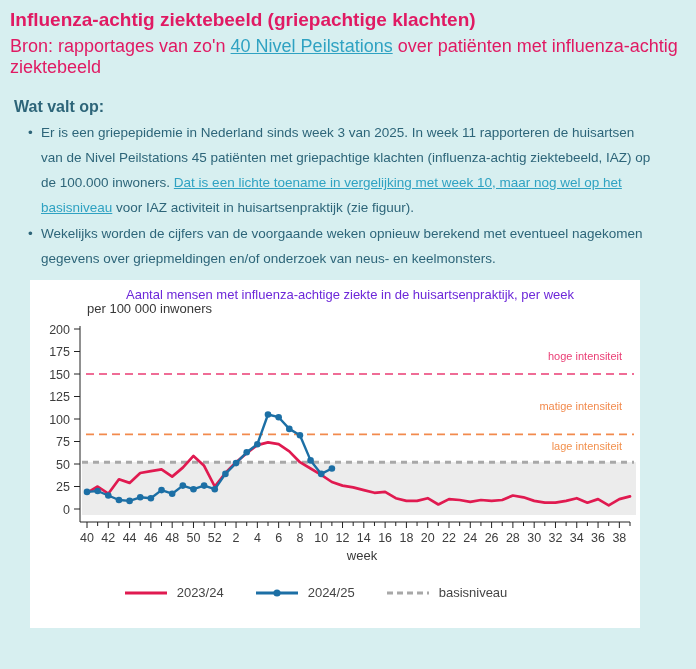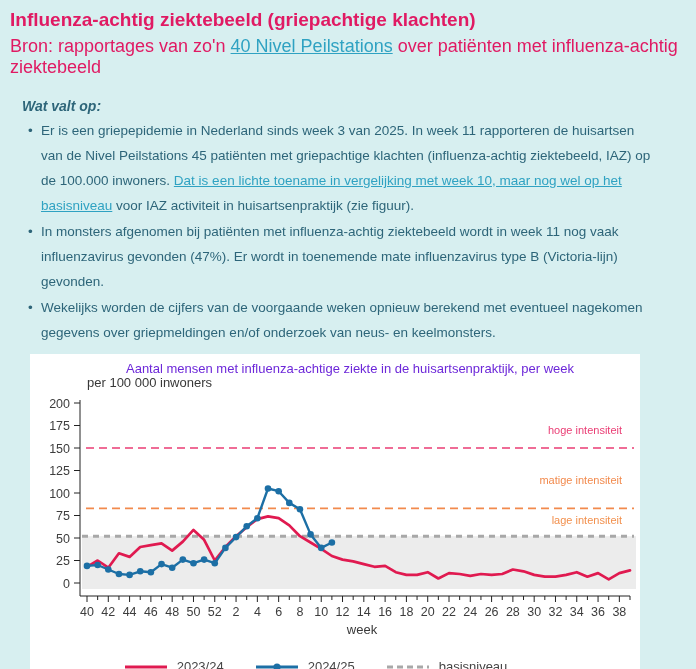--- a/index.html
+++ b/index.html
@@ -11,21 +11,21 @@
     color:#2d6579;
   }
   .page { padding:8px 14px 0 10px; }
   h1.title {
     margin:2px 0 6px 0; font-size:19px; line-height:20px;
     color:#e01a63; font-weight:bold;
   }
   .source { margin:0 0 2px 0; font-size:18px; color:#e01a63; }
   .link { color:#2fa2c2; text-decoration:underline; cursor:pointer; }
   .section-heading {
-    margin:20px 0 4px 12px; font-size:14px; font-weight:bold; font-style:italic;
+    margin:20px 0 4px 4px; font-size:16px; font-weight:bold; 
   }
   ul.highlights { margin:2px 0 0 0; padding:0 20px 0 31px; }
   ul.highlights li {
     list-style:none; position:relative;
     font-size:13.5px; line-height:25px; margin:0 8px 1px 0;
   }
   ul.highlights li::before {
     content:"\2022"; position:absolute; left:-13px; top:0;
     font-size:13.5px; color:#2d6579;
   }
@@ -56,21 +56,20 @@
 <body>
 
 <div class="page">
   <h1 class="title">Influenza-achtig ziektebeeld (griepachtige klachten)</h1>
   <p class="source"><span>Bron: rapportages van zo'n </span><a class="link" href="#">40 Nivel Peilstations</a><span> over patiënten met influenza-achtig ziektebeeld</span></p>
 
   <p class="section-heading">Wat valt op:</p>
 
   <ul class="highlights" id="highlights">
       <li><span>Er is een griepepidemie in Nederland sinds week 3 van 2025. In week 11 rapporteren de huisartsen van de Nivel Peilstations 45 patiënten met griepachtige klachten (influenza-achtig ziektebeeld, IAZ) op de 100.000 inwoners. </span><a class="link" href="#">Dat is een lichte toename in vergelijking met week 10, maar nog wel op het basisniveau</a><span> voor IAZ activiteit in huisartsenpraktijk (zie figuur).</span></li>
-      <li><span>In monsters afgenomen bij patiënten met influenza-achtig ziektebeeld wordt in week 11 nog vaak influenzavirus gevonden (47%). Er wordt in toenemende mate influenzavirus type B (Victoria-lijn) gevonden.</span></li>
       <li><span>Wekelijks worden de cijfers van de voorgaande weken opnieuw berekend met eventueel nagekomen gegevens over griepmeldingen en/of onderzoek van neus- en keelmonsters.</span></li>
     </ul>
 
   <div class="chart-box">
     <div class="chart-title">Aantal mensen met influenza-achtige ziekte in de huisartsenpraktijk, per week</div>
     <div class="chart-ylabel">per 100 000 inwoners</div>
     <div class="svg-holder" id="svg-holder"><svg width="610" height="348" viewBox="0 0 610 348" font-family="Liberation Sans, sans-serif">
           <rect x="52" y="182.2" width="554" height="52.80000000000001" fill="#ececec"></rect>
           <line x1="52" y1="182.2" x2="604" y2="182.2" stroke="#a8a8a8" stroke-width="3" stroke-dasharray="6 5"></line>
           <line x1="56" y1="94" x2="604" y2="94" stroke="#ea3d74" stroke-width="1.7" stroke-dasharray="8 5"></line>

